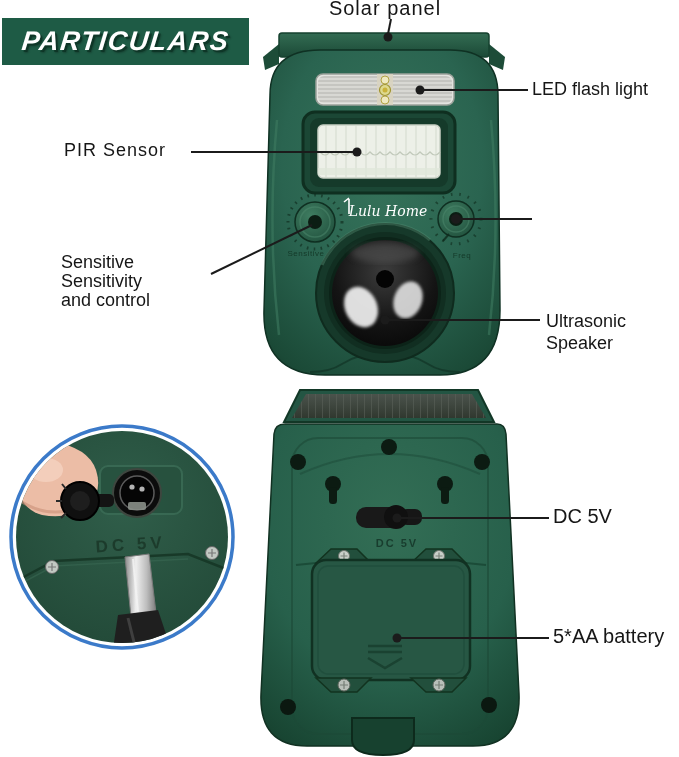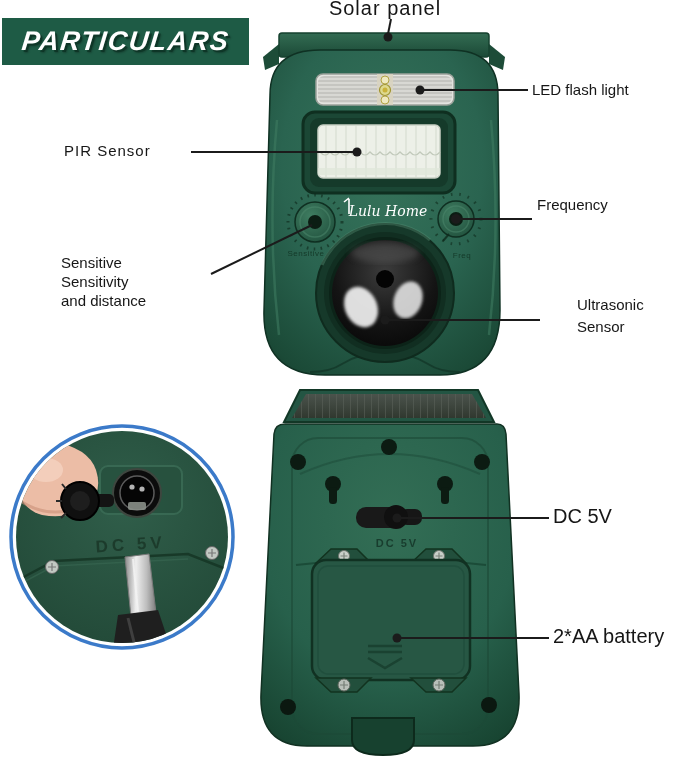--- a/index.html
+++ b/index.html
@@ -1,19 +1,19 @@
 <!DOCTYPE html>
 <html><head>
 <meta charset="utf-8">
 <style>
   html,body{margin:0;padding:0;background:#ffffff;}
   #stage{position:relative;width:679px;height:757px;background:#ffffff;overflow:hidden;
          font-family:"Liberation Sans",sans-serif;}
   #art{position:absolute;left:0;top:0;}
-  .label{position:absolute;color:#161616;font-size:15px;line-height:21px;white-space:nowrap;}
+  .label{position:absolute;color:#161616;font-size:18px;line-height:21px;white-space:nowrap;}
   .label.center{text-align:center;}
   #banner{position:absolute;left:2px;top:18px;width:247px;height:47px;background:#1e5b45;
           display:flex;align-items:center;justify-content:center;}
   #banner span{color:#ffffff;font-style:italic;font-weight:800;font-size:27px;letter-spacing:1.5px;
           transform:skewX(-6deg);text-shadow:2px 2px 0 rgba(8,40,28,.55),3px 3px 2px rgba(0,0,0,.25);}
   .two-line div{display:block;}
 </style>
 </head>
 <body>
 
@@ -286,31 +286,30 @@
   <span>PARTICULARS</span>
 </div>
 
 <div class="label center" style="left:300px;top:-2px;width:170px;font-size:20px;letter-spacing:1px;">Solar panel</div>
 
 <div class="label" style="left:532px;top:79px;">LED flash light</div>
 
 <div class="label" style="left:64px;top:140px;letter-spacing:1px;">PIR Sensor</div>
 
 <div class="label two-line" style="left:537px;top:194px;line-height:21px;">
-  <div>Frequency</div>
 </div>
 
 <div class="label" style="left:61px;top:253px;line-height:19px;">
   <div>Sensitive</div>
   <div>Sensitivity</div>
-  <div>and distance</div>
-</div>
-
-<div class="label two-line" style="left:546px;top:294px;line-height:22px;margin-left:31px;">
+  <div>and control</div>
+</div>
+
+<div class="label two-line" style="left:546px;top:310px;line-height:22px;">
   <div>Ultrasonic</div>
-  <div>Sensor</div>
+  <div>Speaker</div>
 </div>
 
 <div class="label" style="left:553px;top:506px;font-size:20px;">DC 5V</div>
 
-<div class="label" style="left:553px;top:626px;font-size:20px;">2*AA battery</div>
+<div class="label" style="left:553px;top:626px;font-size:20px;">5*AA battery</div>
 
 </div>
 
 </body></html>

